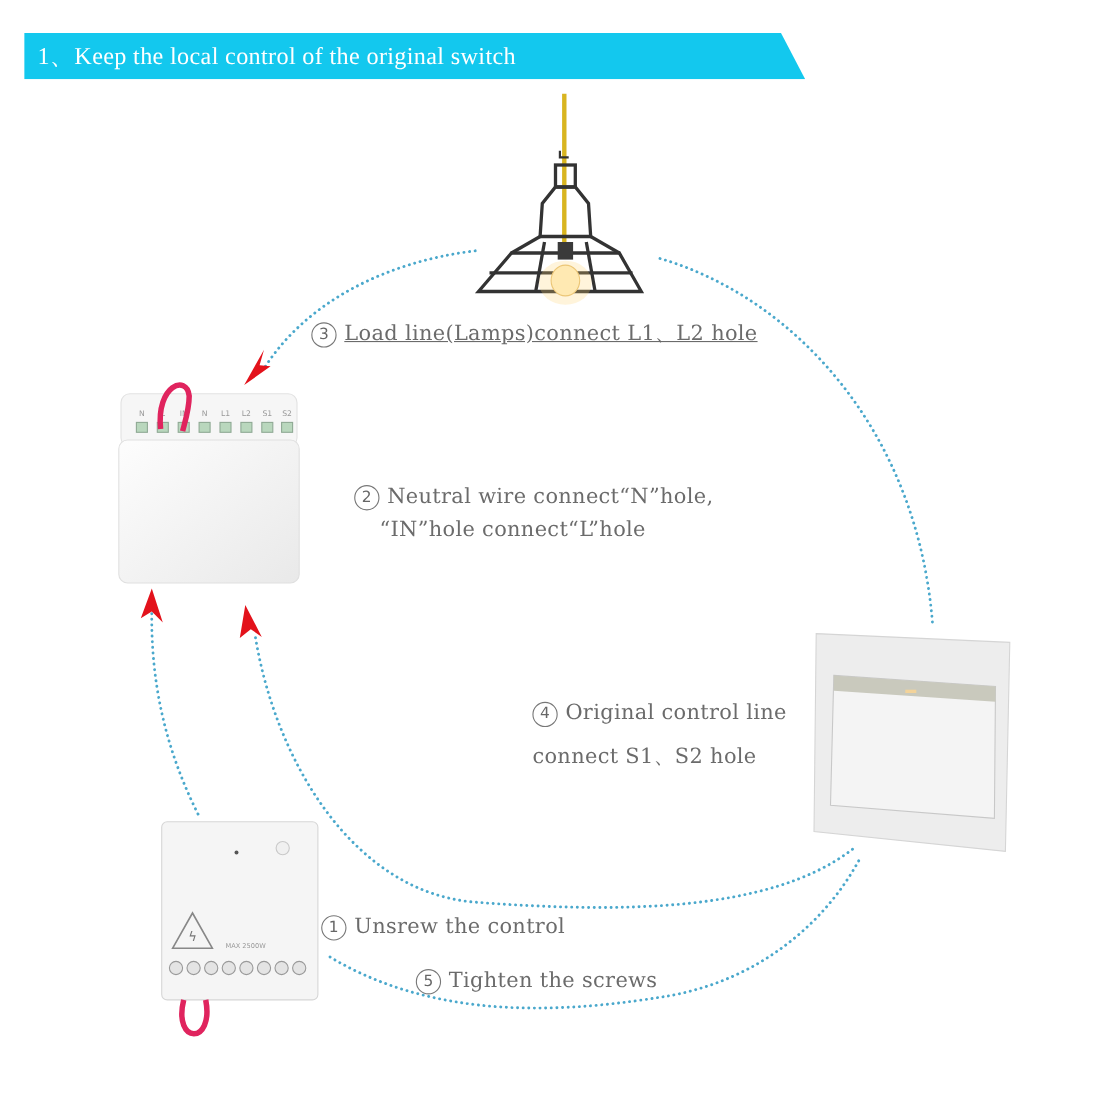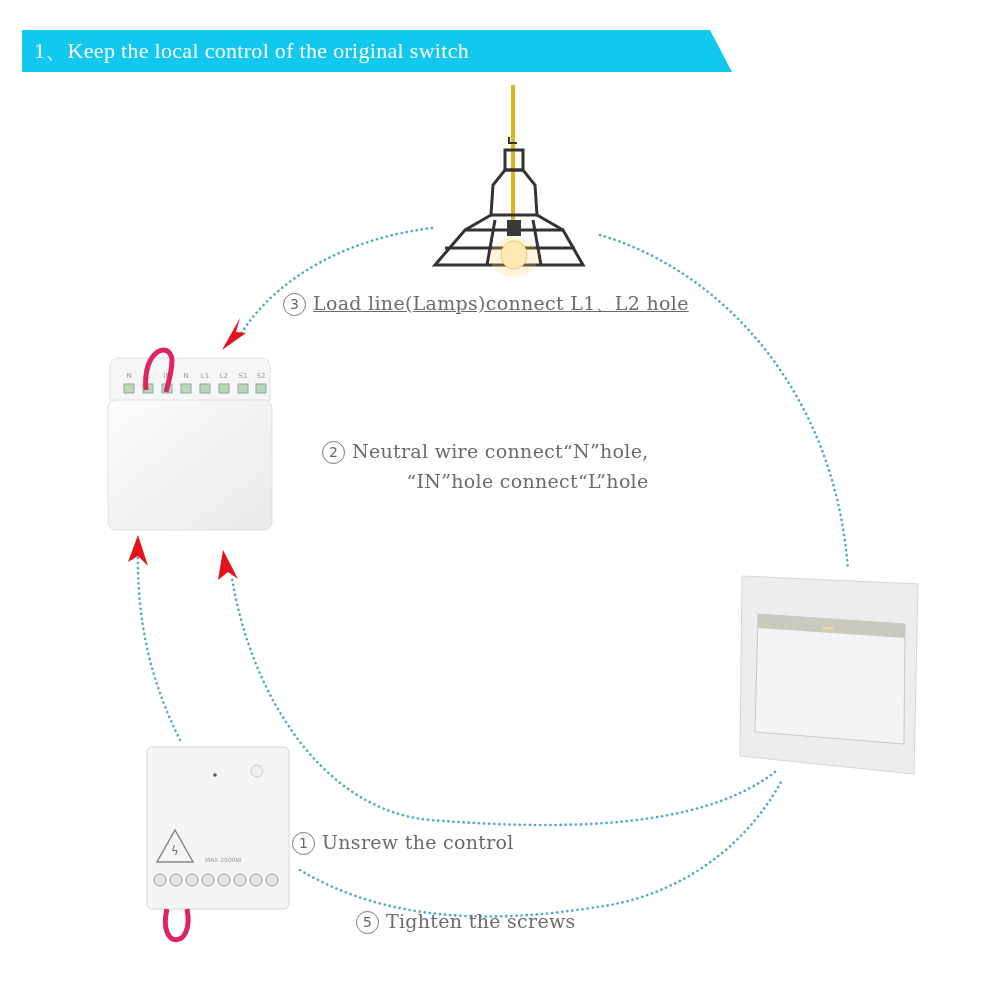--- a/index.html
+++ b/index.html
@@ -133,25 +133,27 @@
     <path d="M22,164 C12,205 50,205 42,164" fill="none" stroke="#e0245e" stroke-width="5"></path>
   </svg>
 </div>
 
 <div class="label" style="left:283px; top:288px;text-decoration:underline;">
   <span class="num">3</span><span>Load line(Lamps)connect L1、L2 hole</span>
 </div>
 
 <div class="label" style="left:286px; top:436px;margin-left:36px;">
   <div><span class="num">2</span><span>Neutral wire connect“N”hole,</span></div>
-  <div style="padding-left:23px;text-align:right;">“IN”hole connect“L”hole</div>
+  <div style="padding-left:23px;">“IN”hole connect“L”hole</div>
 </div>
 
 <div class="label" style="left:484px; top:628px; line-height:40px;">
+  <div><span class="num">4</span><span>Original control line</span></div>
+  <div>connect S1、S2 hole</div>
 </div>
 
 <div class="label" style="left:292px; top:827px;">
   <span class="num">1</span><span>Unsrew the control</span>
 </div>
 
-<div class="label" style="left:356px; top:876px;margin-top:30px;">
+<div class="label" style="left:378px; top:876px;">
   <span class="num">5</span><span>Tighten the screws</span>
 </div>
 
 </body></html>

